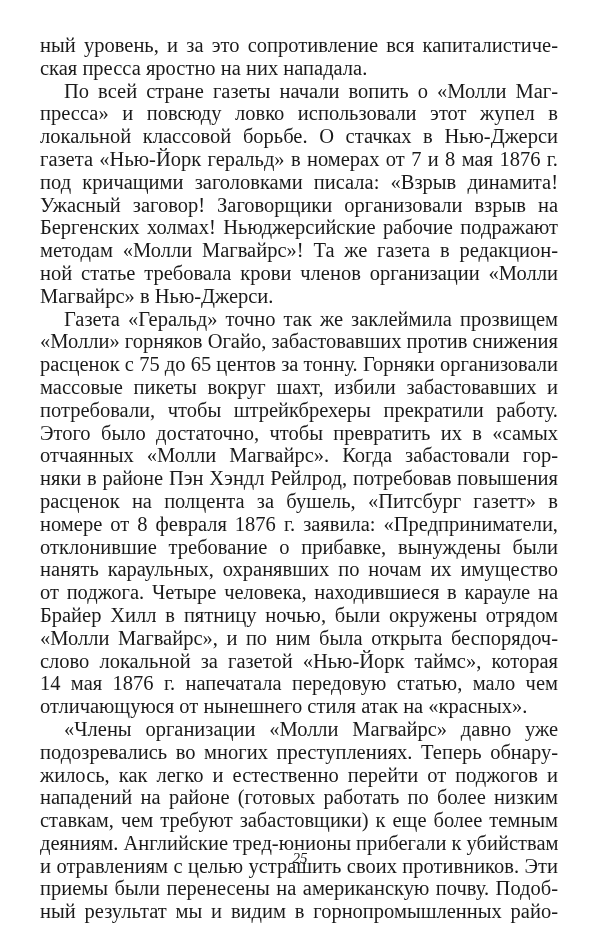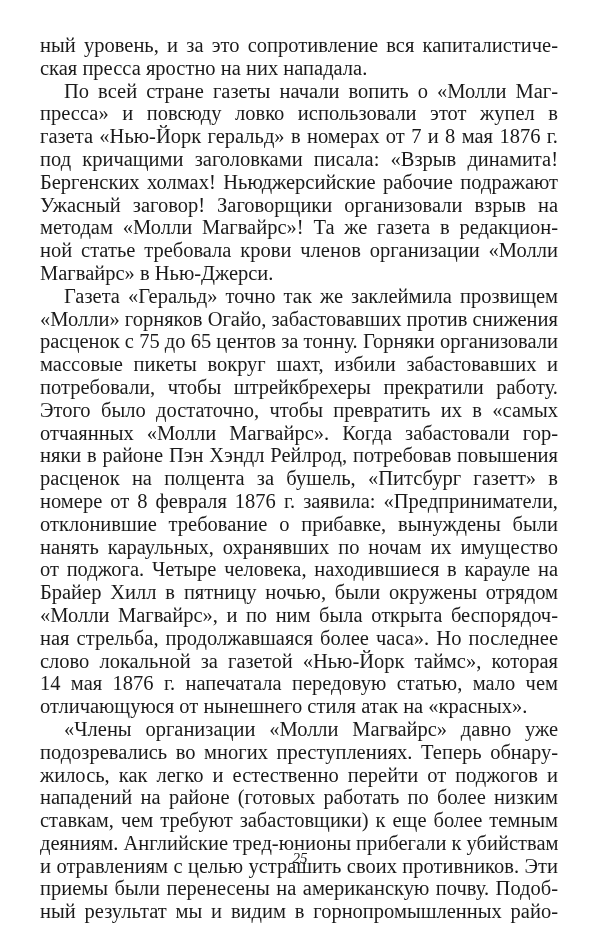--- a/index.html
+++ b/index.html
@@ -24,45 +24,45 @@
 <body>
 
 <div class="page">
   <div>
     <span class="line">ный уровень, и за это сопротивление вся капиталистиче-</span>
     <span class="line last">ская пресса яростно на них нападала.</span>
   </div>
   <div>
     <span class="line indent">По всей стране газеты начали вопить о «Молли Маг-</span>
     <span class="line">пресса» и повсюду ловко использовали этот жупел в</span>
+    <span class="line">локальной классовой борьбе. О стачках в Нью-Джерси</span>
     <span class="line">газета «Нью-Йорк геральд» в номерах от 7 и 8 мая 1876 г.</span>
     <span class="line">под кричащими заголовками писала: «Взрыв динамита!</span>
+    <span class="line">Ужасный заговор! Заговорщики организовали взрыв на</span>
     <span class="line">Бергенских холмах! Ньюджерсийские рабочие подражают</span>
-    <span class="line">Ужасный заговор! Заговорщики организовали взрыв на</span>
     <span class="line">методам «Молли Магвайрс»! Та же газета в редакцион-</span>
     <span class="line">ной статье требовала крови членов организации «Молли</span>
     <span class="line last">Магвайрс» в Нью-Джерси.</span>
   </div>
   <div>
     <span class="line indent">Газета «Геральд» точно так же заклеймила прозвищем</span>
     <span class="line">«Молли» горняков Огайо, забастовавших против снижения</span>
     <span class="line">расценок с 75 до 65 центов за тонну. Горняки организовали</span>
     <span class="line">массовые пикеты вокруг шахт, избили забастовавших и</span>
     <span class="line">потребовали, чтобы штрейкбрехеры прекратили работу.</span>
     <span class="line">Этого было достаточно, чтобы превратить их в «самых</span>
     <span class="line">отчаянных «Молли Магвайрс». Когда забастовали гор-</span>
     <span class="line">няки в районе Пэн Хэндл Рейлрод, потребовав повышения</span>
     <span class="line">расценок на полцента за бушель, «Питсбург газетт» в</span>
     <span class="line">номере от 8 февраля 1876 г. заявила: «Предприниматели,</span>
     <span class="line">отклонившие требование о прибавке, вынуждены были</span>
     <span class="line">нанять караульных, охранявших по ночам их имущество</span>
     <span class="line">от поджога. Четыре человека, находившиеся в карауле на</span>
     <span class="line">Брайер Хилл в пятницу ночью, были окружены отрядом</span>
     <span class="line">«Молли Магвайрс», и по ним была открыта беспорядоч-</span>
-    <span class="line">ная стрельба, продолжавшаяся более часа». Но последнее</span>
     <span class="line">слово локальной за газетой «Нью-Йорк таймс», которая</span>
     <span class="line">14 мая 1876 г. напечатала передовую статью, мало чем</span>
     <span class="line last">отличающуюся от нынешнего стиля атак на «красных».</span>
   </div>
   <div>
     <span class="line indent">«Члены организации «Молли Магвайрс» давно уже</span>
     <span class="line">подозревались во многих преступлениях. Теперь обнару-</span>
     <span class="line">жилось, как легко и естественно перейти от поджогов и</span>
     <span class="line">нападений на районе (готовых работать по более низким</span>
     <span class="line">ставкам, чем требуют забастовщики) к еще более темным</span>

